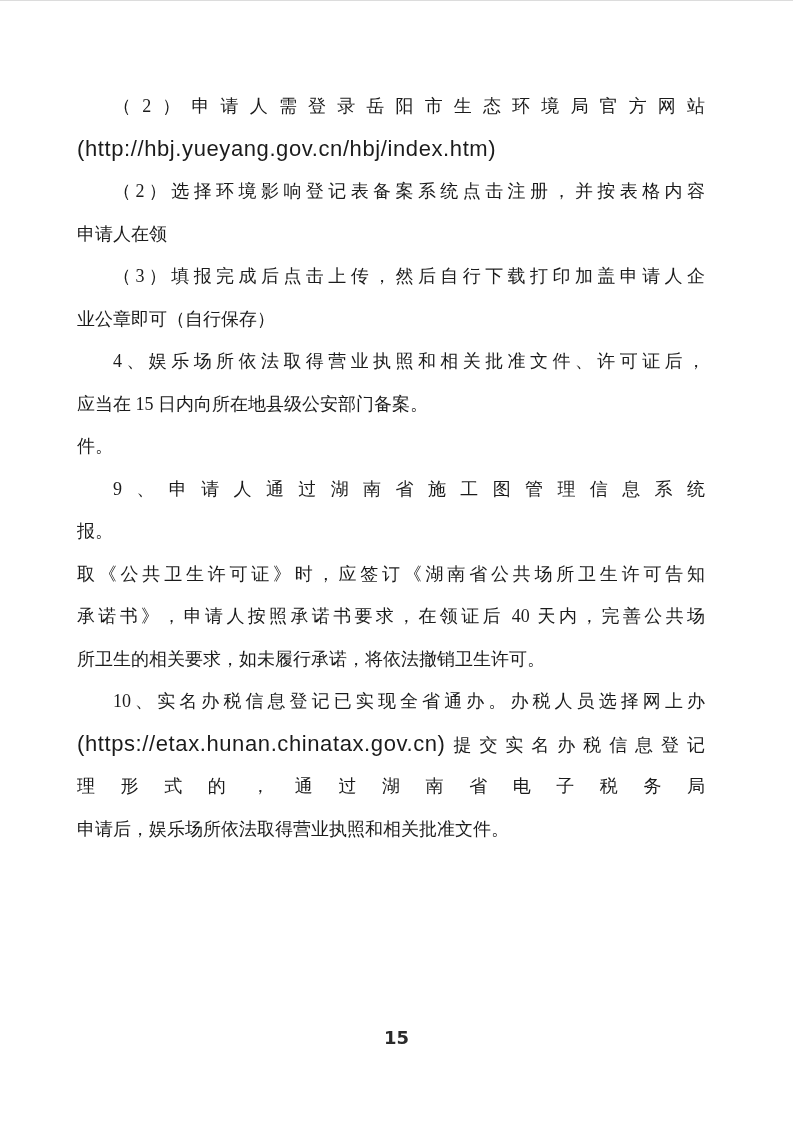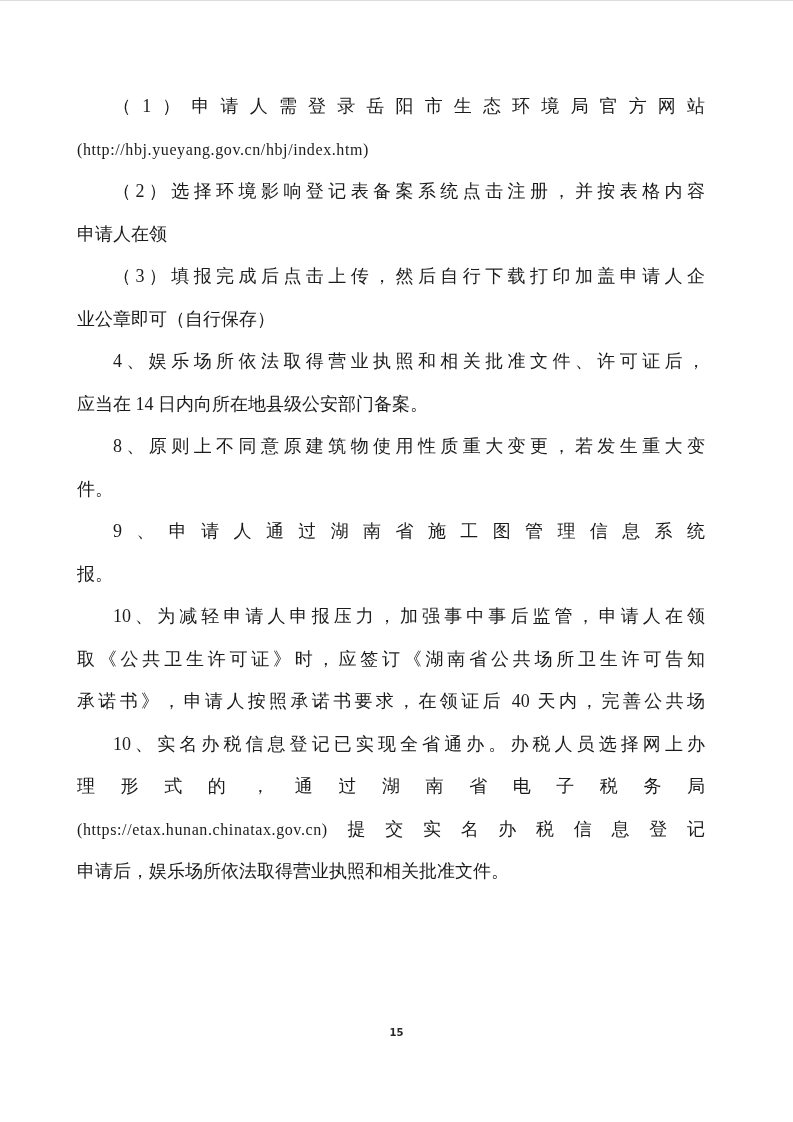--- a/index.html
+++ b/index.html
@@ -36,56 +36,55 @@
     text-align-last: justify;
     text-justify: inter-character;
   }
   .line.indent {
     padding-left: 36px;
   }
   .seg-cjk {
     font-family: "Liberation Serif", "DejaVu Serif", serif;
   }
   .seg-url {
-    font-family: Liberation Serif, serif;
-    font-size: 16px;
+    font-family: Liberation Sans, sans-serif;
+    font-size: 22px;
     letter-spacing: 0.6px;
     margin-top: 44px;
   }
   .page-number {
     position: absolute;
     left: 0;
     top: 1026px;
     width: 793px;
     text-align: center;
     font-family: "DejaVu Sans", "Liberation Sans", sans-serif;
-    font-size: 10px;
+    font-size: 18px;
     font-weight: bold;
     color: #2a2a2a;
   }
 </style>
 </head>
 <body>
 
 <div class="page">
   <div class="textblock">
-      <div class="line justify indent"><span class="seg-cjk">（1）申请人需登录岳阳市生态环境局官方网站</span></div>
+      <div class="line justify indent"><span class="seg-cjk">（2）申请人需登录岳阳市生态环境局官方网站</span></div>
       <div class="line"><span class="seg-url">(http://hbj.yueyang.gov.cn/hbj/index.htm)</span></div>
       <div class="line justify indent"><span class="seg-cjk">（2）选择环境影响登记表备案系统点击注册，并按表格内容</span></div>
       <div class="line"><span class="seg-cjk">申请人在领</span></div>
       <div class="line justify indent"><span class="seg-cjk">（3）填报完成后点击上传，然后自行下载打印加盖申请人企</span></div>
       <div class="line"><span class="seg-cjk">业公章即可（自行保存）</span></div>
       <div class="line justify indent"><span class="seg-cjk">4、娱乐场所依法取得营业执照和相关批准文件、许可证后，</span></div>
-      <div class="line"><span class="seg-cjk">应当在 14 日内向所在地县级公安部门备案。</span></div>
-      <div class="line justify indent"><span class="seg-cjk">8、原则上不同意原建筑物使用性质重大变更，若发生重大变</span></div>
+      <div class="line"><span class="seg-cjk">应当在 15 日内向所在地县级公安部门备案。</span></div>
       <div class="line"><span class="seg-cjk">件。</span></div>
       <div class="line justify indent"><span class="seg-cjk">9、申请人通过湖南省施工图管理信息系统</span></div>
       <div class="line"><span class="seg-cjk">报。</span></div>
-      <div class="line justify indent"><span class="seg-cjk">10、为减轻申请人申报压力，加强事中事后监管，申请人在领</span></div>
       <div class="line justify"><span class="seg-cjk">取《公共卫生许可证》时，应签订《湖南省公共场所卫生许可告知</span></div>
       <div class="line justify"><span class="seg-cjk">承诺书》，申请人按照承诺书要求，在领证后 40 天内，完善公共场</span></div>
+      <div class="line"><span class="seg-cjk">所卫生的相关要求，如未履行承诺，将依法撤销卫生许可。</span></div>
       <div class="line justify indent"><span class="seg-cjk">10、实名办税信息登记已实现全省通办。办税人员选择网上办</span></div>
+      <div class="line justify"><span class="seg-url">(https://etax.hunan.chinatax.gov.cn)</span><span class="seg-cjk">提交实名办税信息登记</span></div>
       <div class="line justify"><span class="seg-cjk">理形式的，通过湖南省电子税务局</span></div>
-      <div class="line justify"><span class="seg-url">(https://etax.hunan.chinatax.gov.cn)</span><span class="seg-cjk">提交实名办税信息登记</span></div>
       <div class="line"><span class="seg-cjk">申请后，娱乐场所依法取得营业执照和相关批准文件。</span></div>
     </div>
   <div class="page-number">15</div>
 </div>
 
 </body></html>

